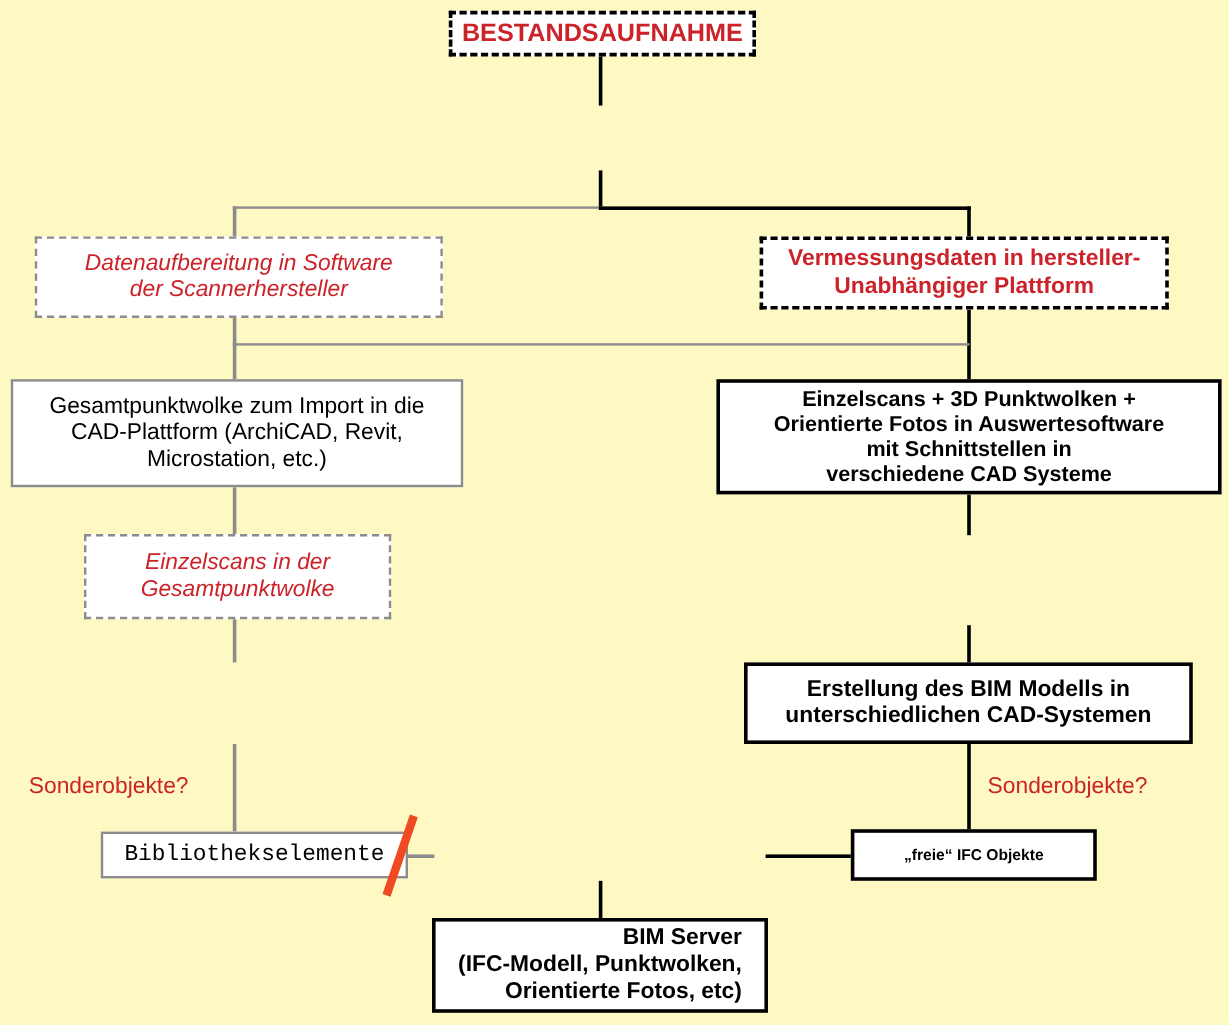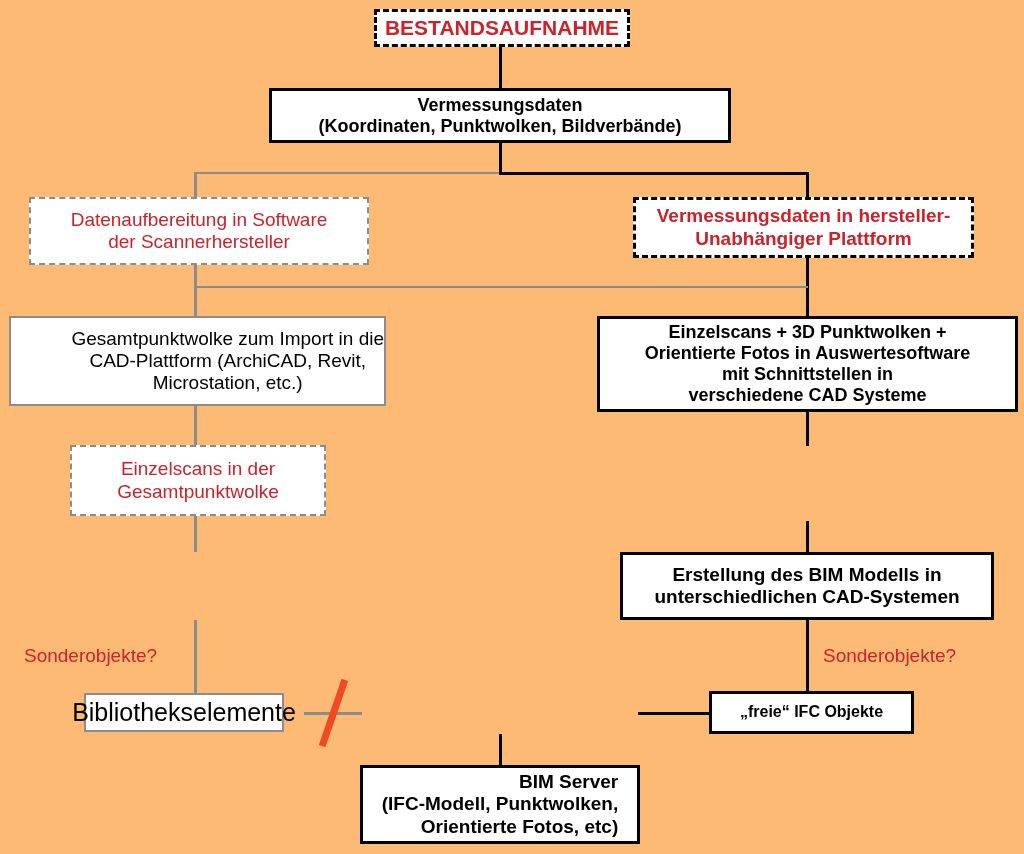--- a/index.html
+++ b/index.html
@@ -4,21 +4,21 @@
 <style>
   html, body {
     margin: 0;
     padding: 0;
     background: #ffffff;
   }
   #canvas {
     position: relative;
     width: 1024px;
     height: 854px;
-    background: #fdba74;
+    background: #fef9c3;
     font-family: "Liberation Sans", sans-serif;
     overflow: hidden;
   }
   .node {
     position: absolute;
     box-sizing: border-box;
     display: flex;
     align-items: center;
     justify-content: center;
     text-align: center;
@@ -29,20 +29,21 @@
   }
   
   .b-black-dashed {
     border: 3px dashed #000000;
   }
   .b-black-solid {
     border: 3px solid #000000;
   }
   .b-gray-dashed {
     border: 2px dashed #8c8c8c;
+    font-style: italic;
   }
   .b-gray-solid {
     border: 2px solid #8c8c8c;
   }
   .t-red {
     color: #CC2229;
   }
   .t-black {
     color: #000000;
   }
@@ -117,36 +118,32 @@
   <div class="conn h-black" style="left:638px; top:712px; width:73px;"></div>
 
   <div class="conn v-black" style="left:499px; top:734px; height:32px;"></div>
 
   <div class="slash" style="left:330px; top:678px; height:70px;"></div>
 
   <div class="node b-black-dashed t-red bold" style="left:374px; top:9px; width:256px; height:38px; font-size:21px;">
     <span>BESTANDSAUFNAHME</span>
   </div>
 
-  <div class="node b-black-solid t-black bold" style="left:269px; top:88px; width:462px; height:55px; font-size:18px;">
-    <span>Vermessungsdaten
-(Koordinaten, Punktwolken, Bildverbände)</span>
-  </div>
 
   <div class="node b-gray-dashed t-red reg" style="left:29px; top:197px; width:340px; height:68px; font-size:19px;">
     <span>Datenaufbereitung in Software
 der Scannerhersteller</span>
   </div>
 
   <div class="node b-black-dashed t-red bold" style="left:633px; top:197px; width:341px; height:61px; font-size:19px;">
     <span>Vermessungsdaten in hersteller-
 Unabhängiger Plattform</span>
   </div>
 
-  <div class="node b-gray-solid t-black reg" style="left:9px; top:316px; width:377px; height:90px; font-size:19px;justify-content:flex-end;">
+  <div class="node b-gray-solid t-black reg" style="left:9px; top:316px; width:377px; height:90px; font-size:19px;">
     <span>Gesamtpunktwolke zum Import in die
 CAD-Plattform (ArchiCAD, Revit,
 Microstation, etc.)</span>
   </div>
 
   <div class="node b-black-solid t-black bold" style="left:597px; top:316px; width:421px; height:96px; font-size:18px;">
     <span>Einzelscans + 3D Punktwolken +
 Orientierte Fotos in Auswertesoftware
 mit Schnittstellen in
 verschiedene CAD Systeme</span>
@@ -157,26 +154,26 @@
 Gesamtpunktwolke</span>
   </div>
 
 
 
   <div class="node b-black-solid t-black bold" style="left:620px; top:552px; width:374px; height:68px; font-size:19px;">
     <span>Erstellung des BIM Modells in
 unterschiedlichen CAD-Systemen</span>
   </div>
 
-  <div class="node b-gray-solid t-black reg" style="left:84px; top:693px; width:200px; height:39px; font-size:25px;">
+  <div class="node b-gray-solid t-black reg" style="left:84px; top:693px; width:256px; height:39px; font-size:19px;font-family:Liberation Mono, monospace;">
     <span>Bibliothekselemente</span>
   </div>
 
 
-  <div class="node b-black-solid t-black bold" style="left:709px; top:691px; width:205px; height:43px; font-size:16px;">
+  <div class="node b-black-solid t-black bold" style="left:709px; top:691px; width:205px; height:43px; font-size:13px;">
     <span>„freie“ IFC Objekte</span>
   </div>
 
   <div class="node b-black-solid t-black bold" style="left:360px; top:765px; width:280px; height:79px; font-size:19px;text-align:right;">
     <span>BIM Server
 (IFC-Modell, Punktwolken,
 Orientierte Fotos, etc)</span>
   </div>
 
   <div class="label-free" style="left:24px; top:645px; font-size:19px;">Sonderobjekte?</div>

